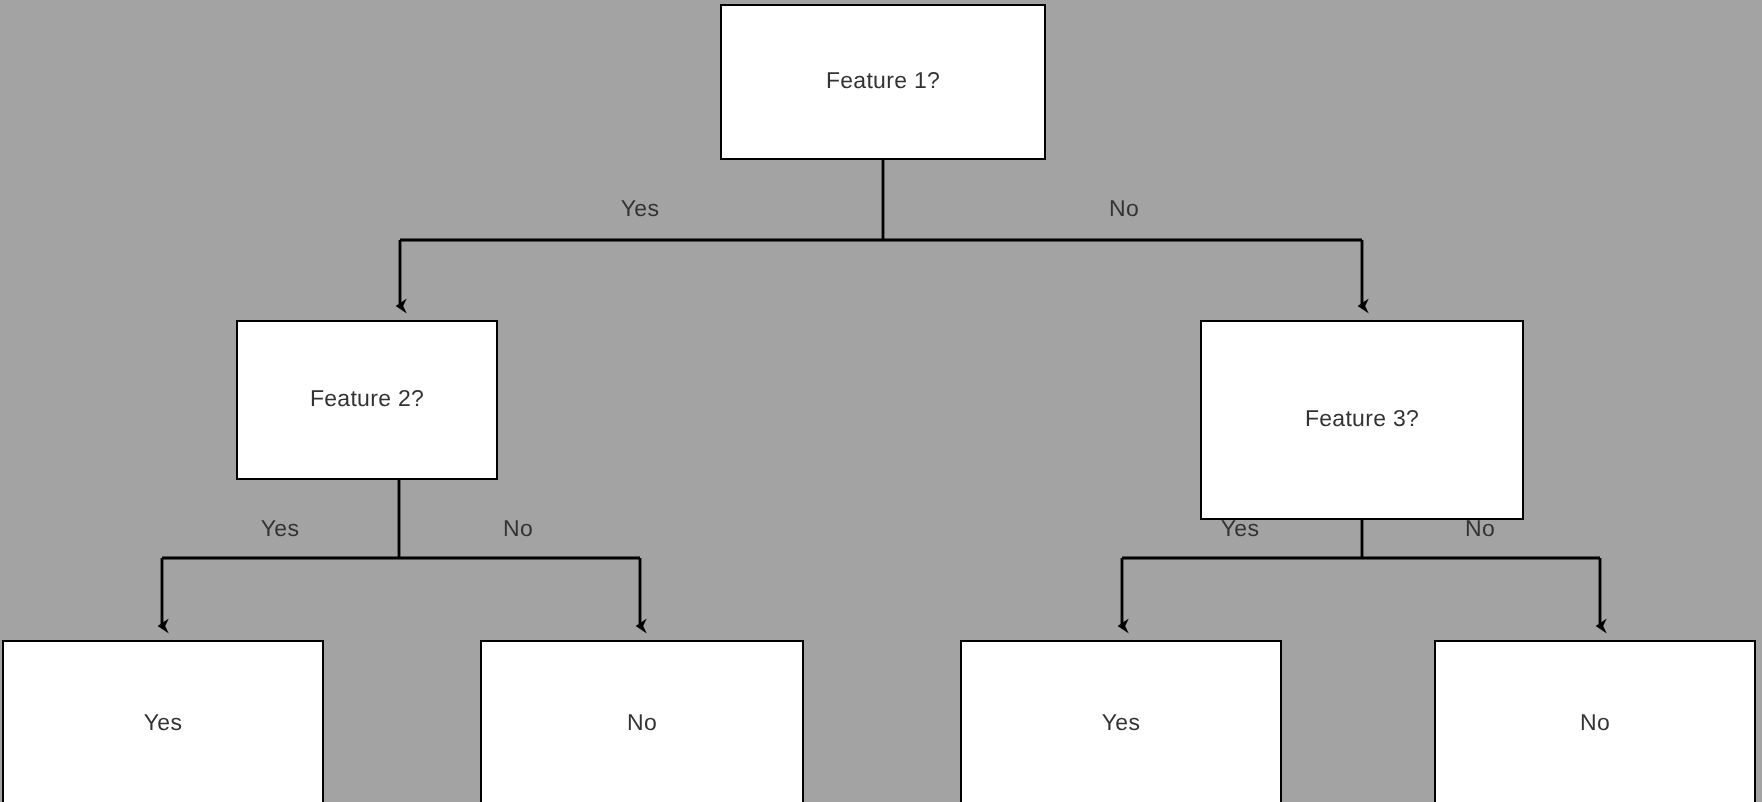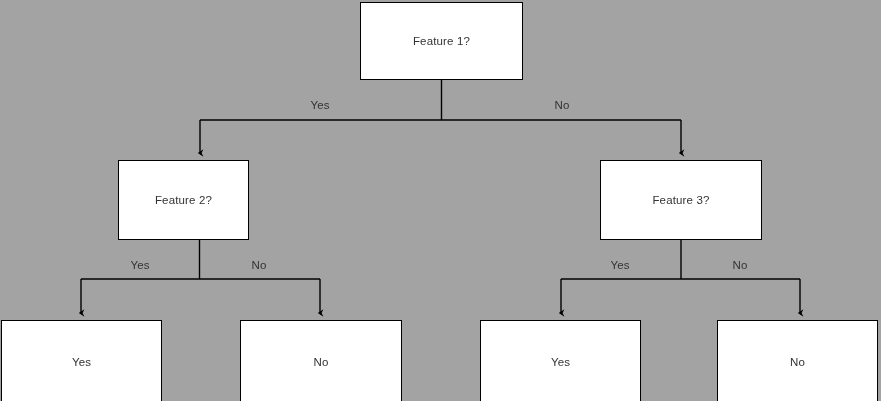--- a/index.html
+++ b/index.html
@@ -82,21 +82,21 @@
   </svg>
 
   <div class="node" style="left:360px; top:2px; width:163px; height:78px;">
     <span>Feature 1?</span>
   </div>
 
   <div class="node" style="left:118px; top:160px; width:131px; height:80px;">
     <span>Feature 2?</span>
   </div>
 
-  <div class="node" style="left:600px; top:160px; width:162px; height:80px;">
+  <div class="node" style="left:600px; top:160px; width:162px; height:100px;">
     <span>Feature 3?</span>
   </div>
 
   <div class="node" style="left:1px; top:320px; width:161px; height:84px;">
     <span>Yes</span>
   </div>
 
   <div class="node" style="left:240px; top:320px; width:162px; height:84px;">
     <span>No</span>
   </div>

